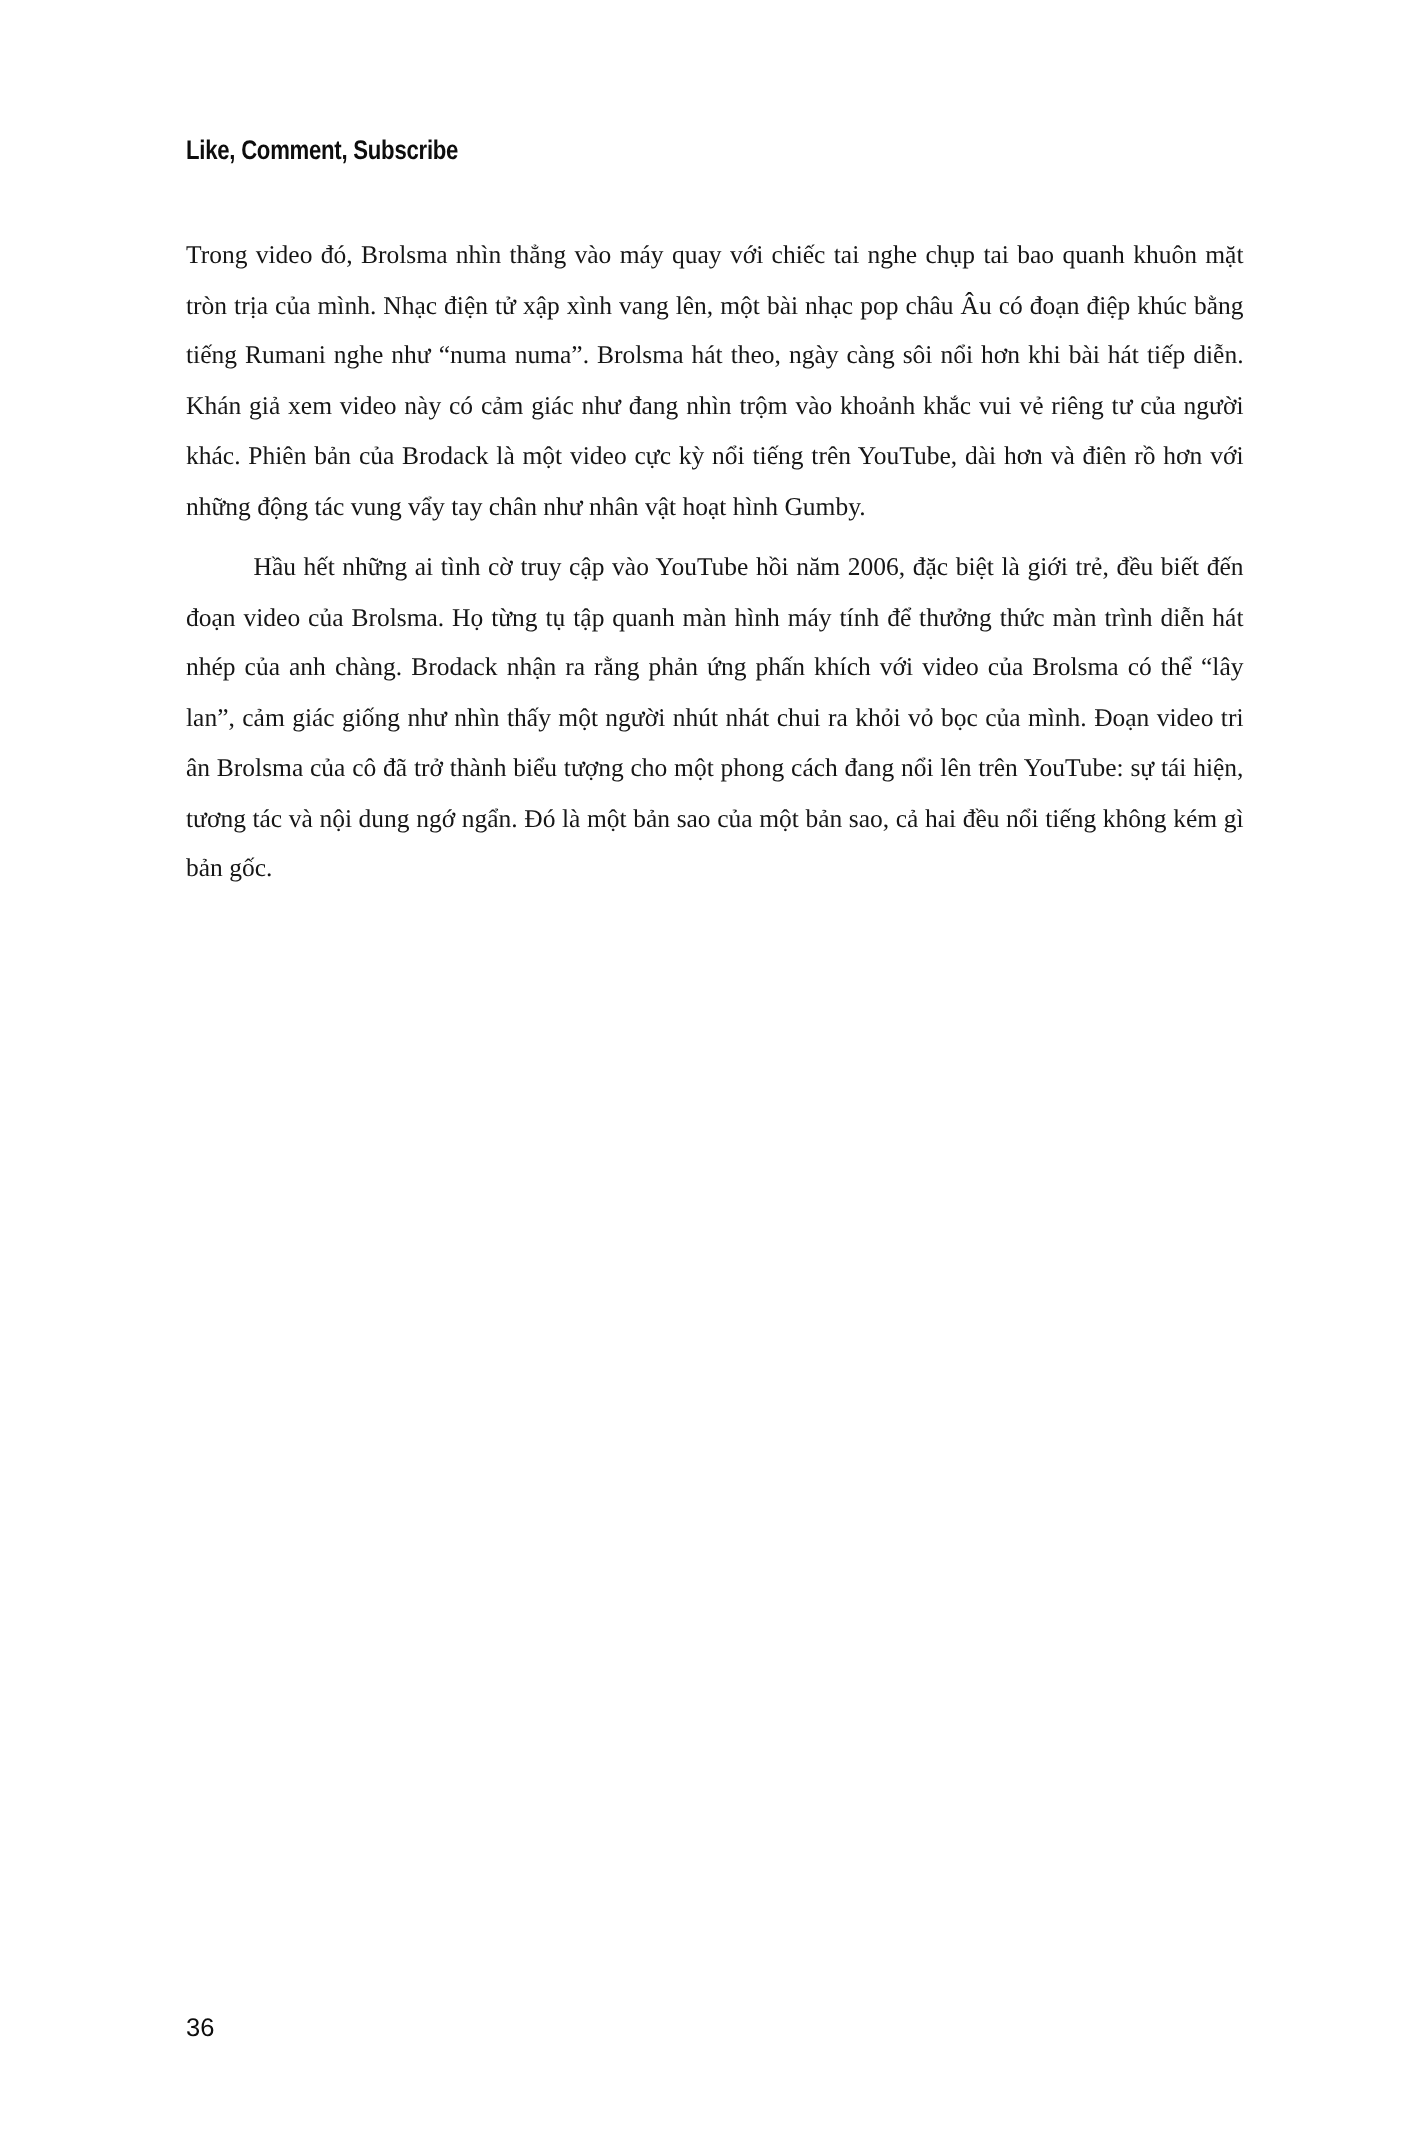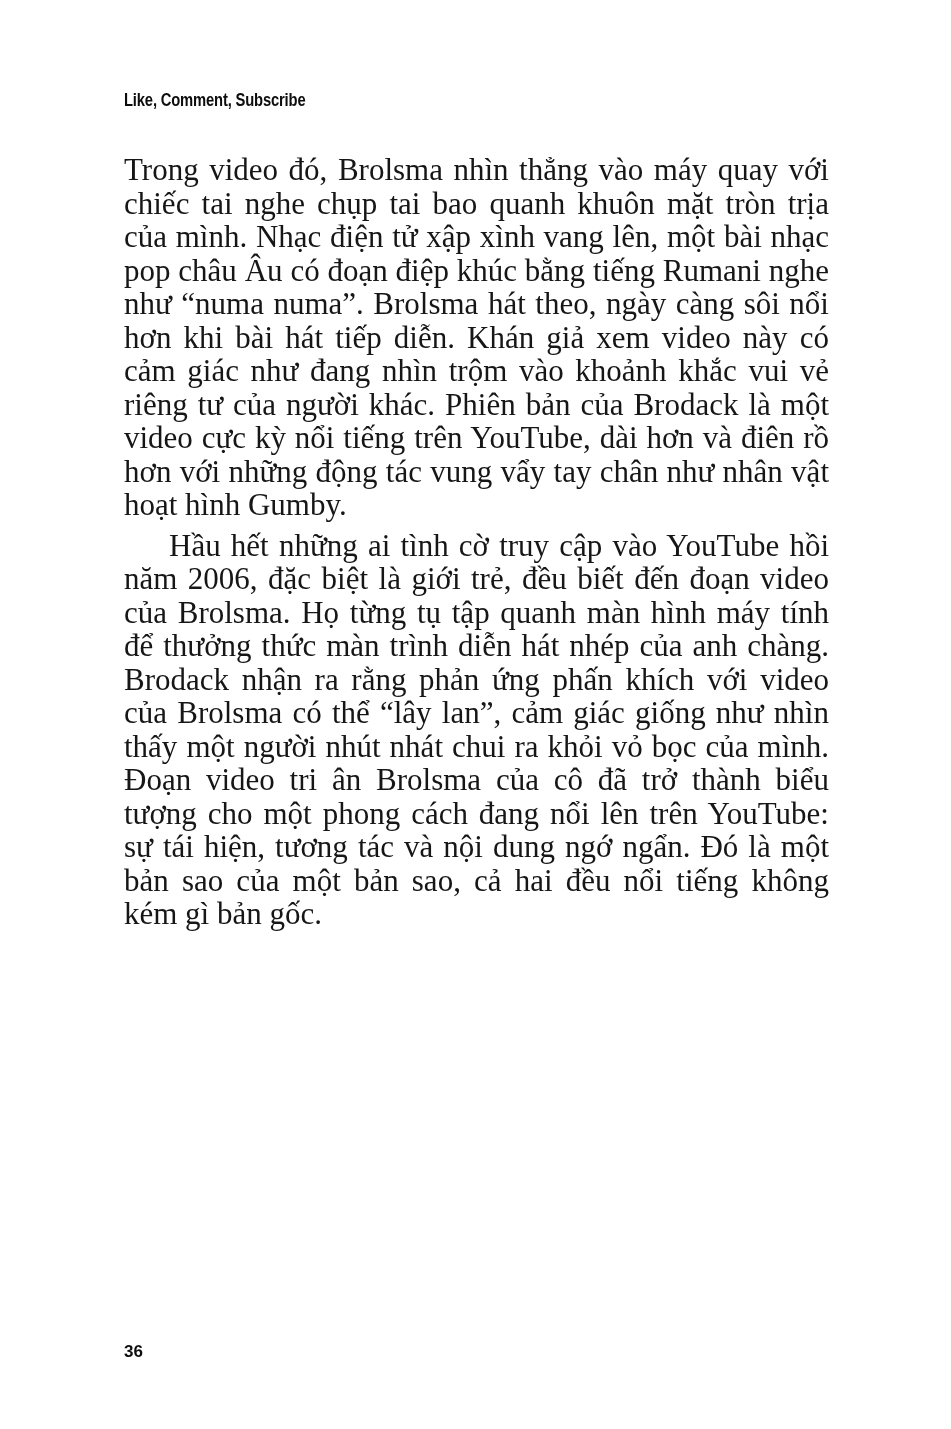--- a/index.html
+++ b/index.html
@@ -25,38 +25,38 @@
     transform: scaleX(0.82);
     transform-origin: left center;
     white-space: nowrap;
   }
   .body-text {
     position: absolute;
     left: 124px;
     top: 153px;
     width: 705px;
     font-family: "Liberation Serif", "DejaVu Serif", serif;
-    font-size: 31px;
+    font-size: 17px;
     line-height: 33.5px;
     text-align: justify;
     color: #161616;
   }
   .body-text p {
     margin: 0;
   }
   .body-text p + p {
     margin-top: 7px;
     text-indent: 45px;
   }
   .page-number {
     position: absolute;
     left: 124px;
     top: 1342px;
     font-family: "Liberation Sans", sans-serif;
-    font-weight: 700;
+    font-weight: 400;
     font-size: 17px;
     color: #0d0d0d;
   }
 </style>
 </head>
 <body>
 
 <div class="page">
 
   <div class="running-header">Like, Comment, Subscribe</div>

